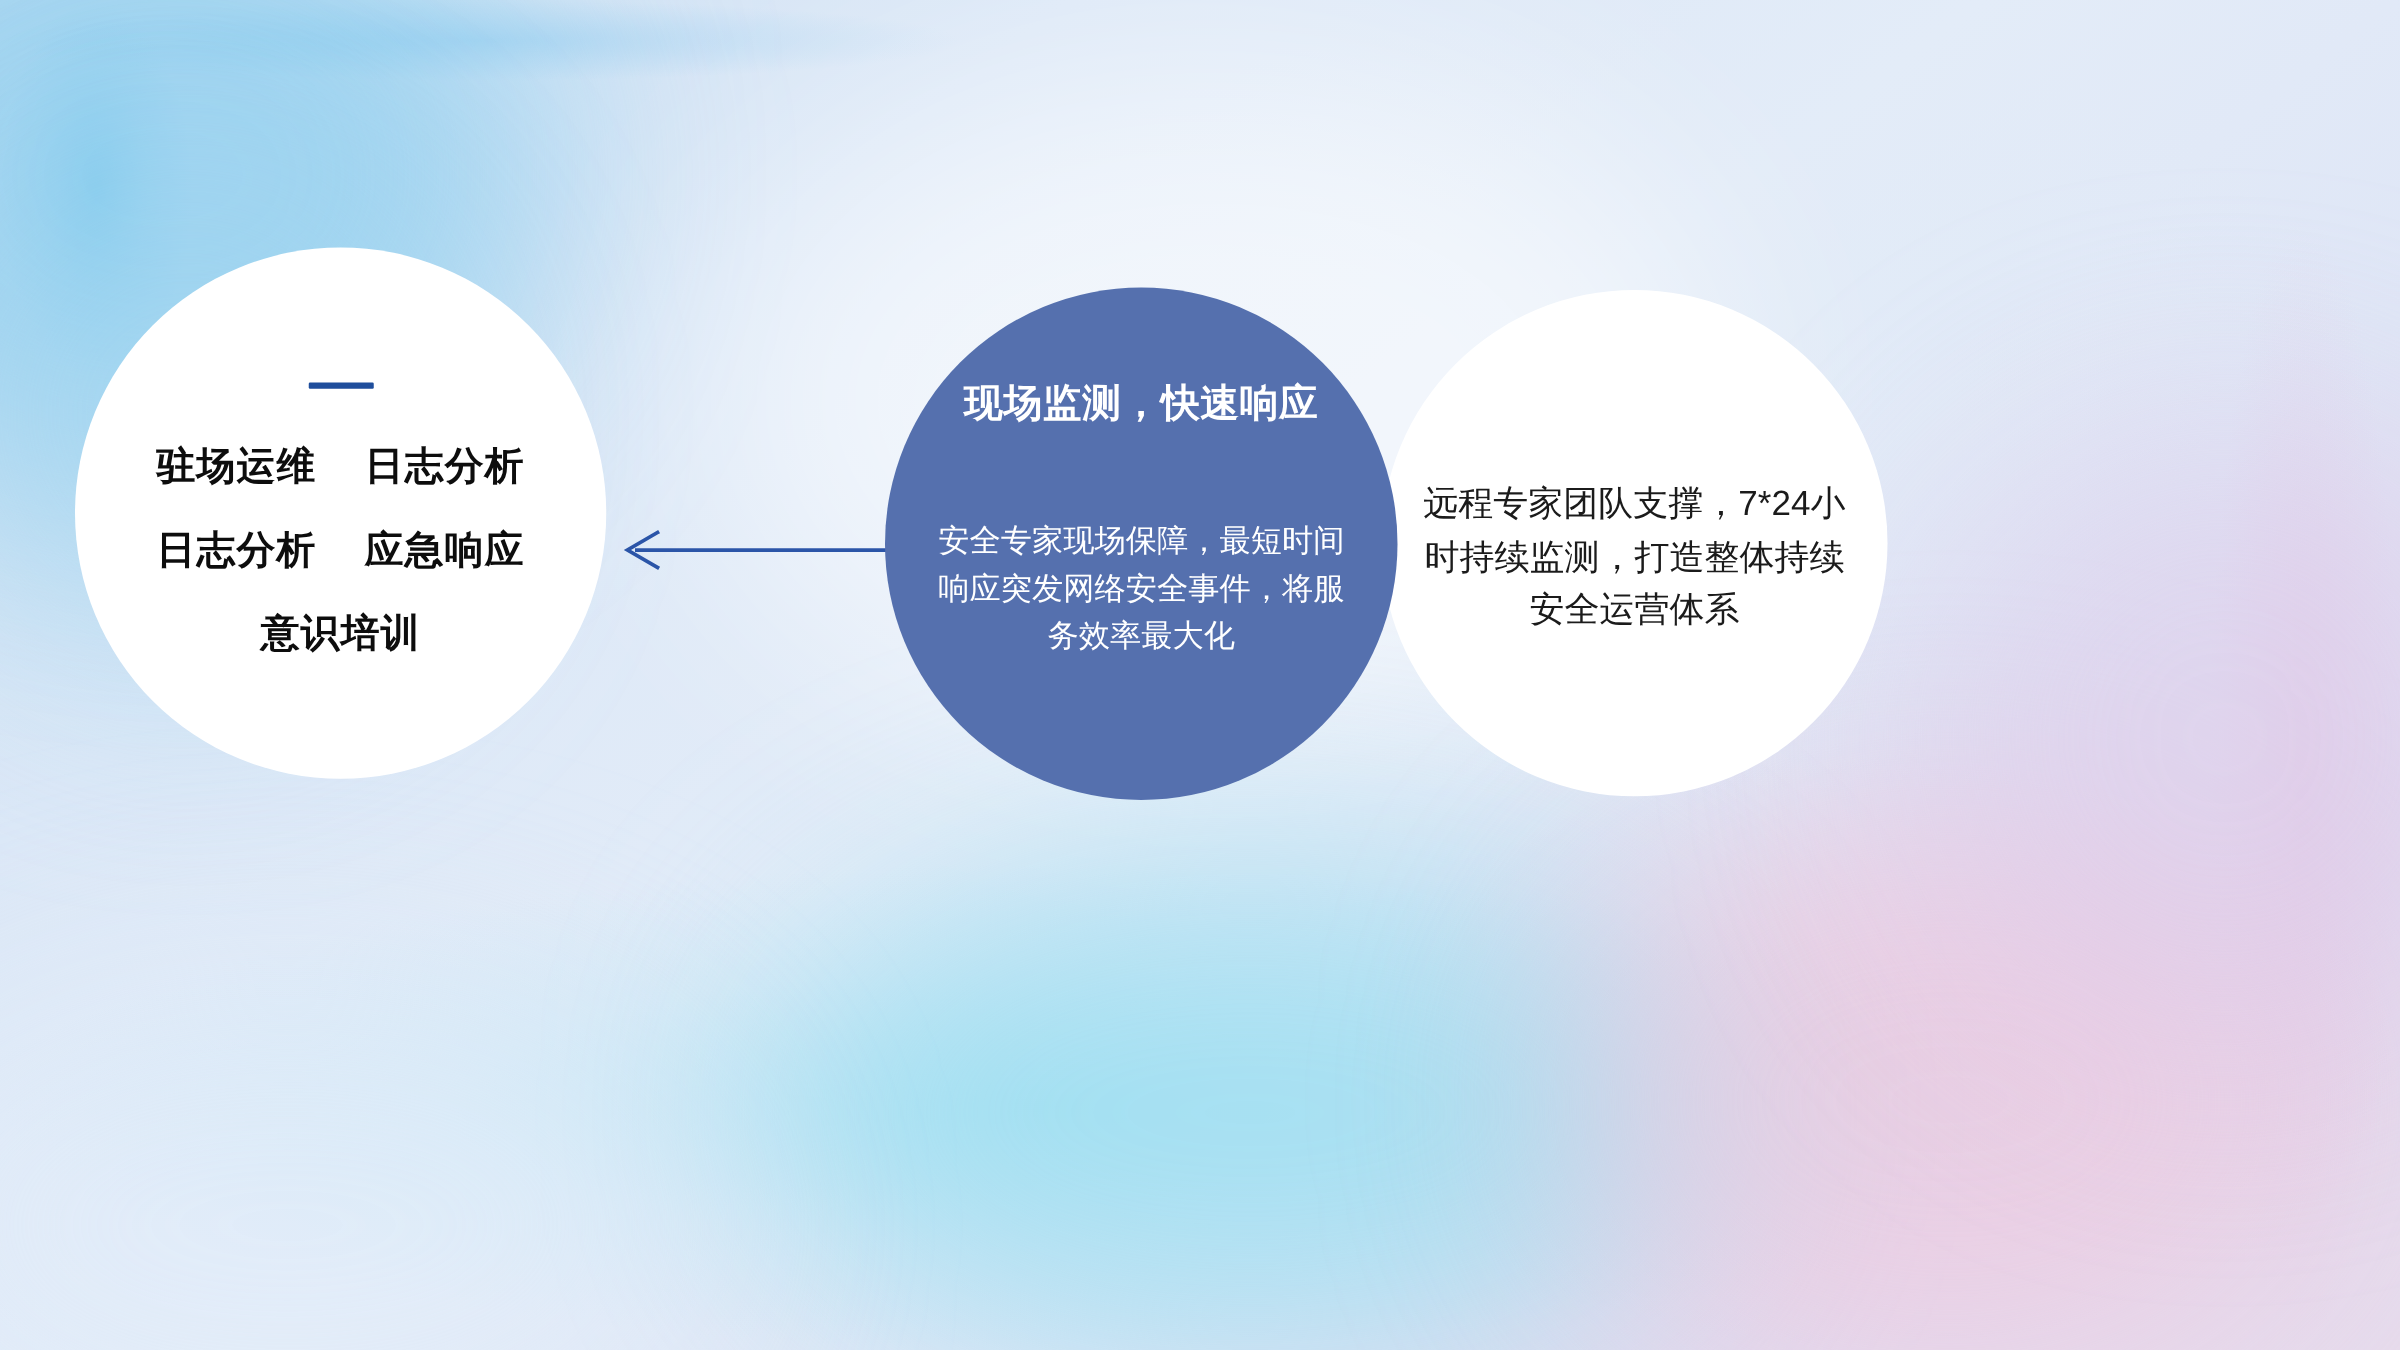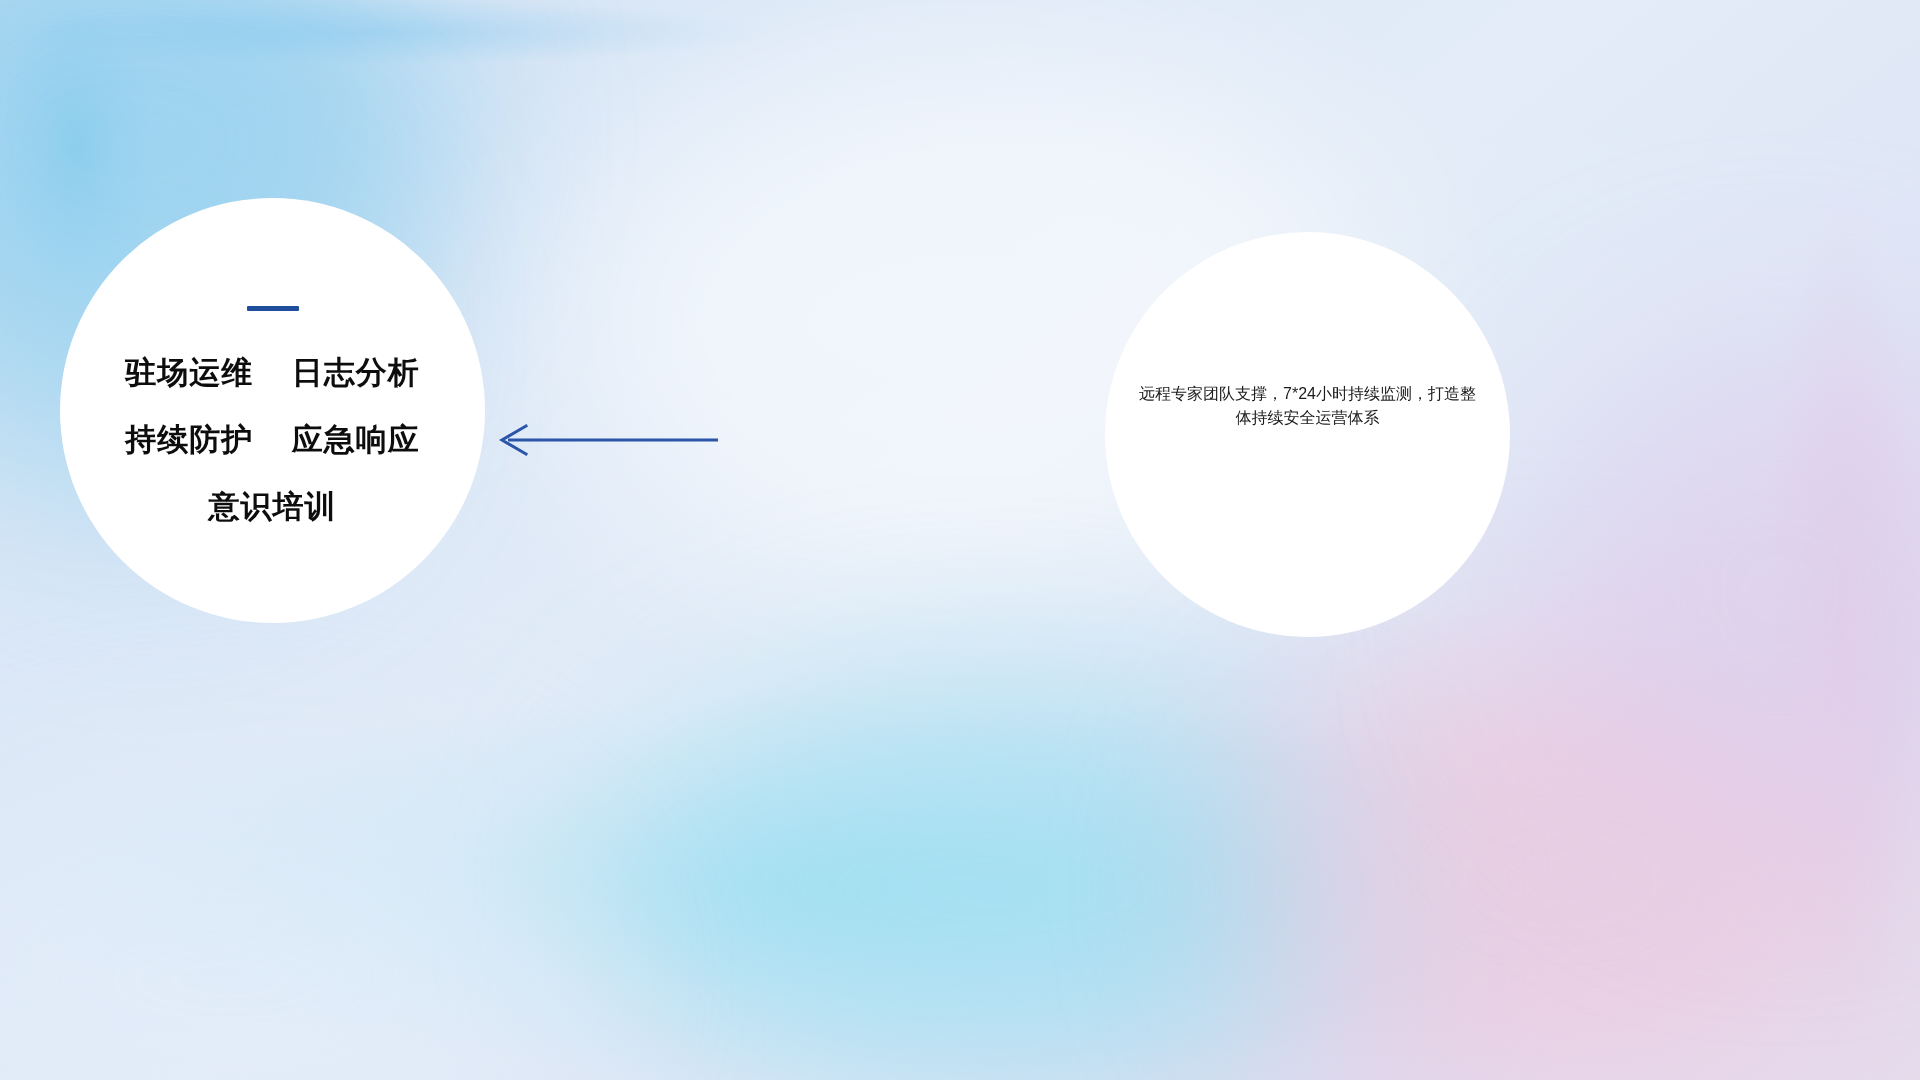--- a/index.html
+++ b/index.html
@@ -141,21 +141,21 @@
   #right-title {
     font-size: 31px;
     font-weight: bold;
     color: #2b55a8;
     letter-spacing: 0.5px;
     line-height: 1.1;
     white-space: nowrap;
   }
   #right-body {
     margin-top: 76px;
-    font-size: 16px;
+    font-size: 28px;
     color: #1b1b1b;
     line-height: 1.52;
     padding: 0 10px;
   }
 
   
   #arrow {
     position: absolute;
     left: 480px;
     top: 410px;
@@ -179,25 +179,31 @@
 
   <svg id="arrow" viewBox="0 0 240 60" aria-hidden="true">
     <line x1="238" y1="30" x2="28" y2="30" stroke="#2b55a8" stroke-width="3"></line>
     <polyline points="46,16 22,30 46,44" fill="none" stroke="#2b55a8" stroke-width="3" stroke-linecap="square" stroke-linejoin="miter"></polyline>
   </svg>
 
   <div id="circle-left" class="circle">
     <div id="left-content">
       <div class="blue-dash"></div>
       <div class="left-line">驻场运维    日志分析</div>
-      <div class="left-line">持续防护    应急响应</div>
+      <div class="left-line">日志分析    应急响应</div>
       <div class="left-line">意识培训</div>
     </div>
   </div>
 
+  <div id="circle-middle" class="circle">
+    <div id="mid-content">
+      <div id="mid-title">现场监测，快速响应</div>
+      <div id="mid-body">安全专家现场保障，最短时间响应突发网络安全事件，将服务效率最大化</div>
+    </div>
+  </div>
 
   <div id="circle-right" class="circle">
     <div id="right-content">
       <div id="right-body">远程专家团队支撑，7*24小时持续监测，打造整体持续安全运营体系</div>
     </div>
   </div>
 
 </div>
 
 </body></html>

